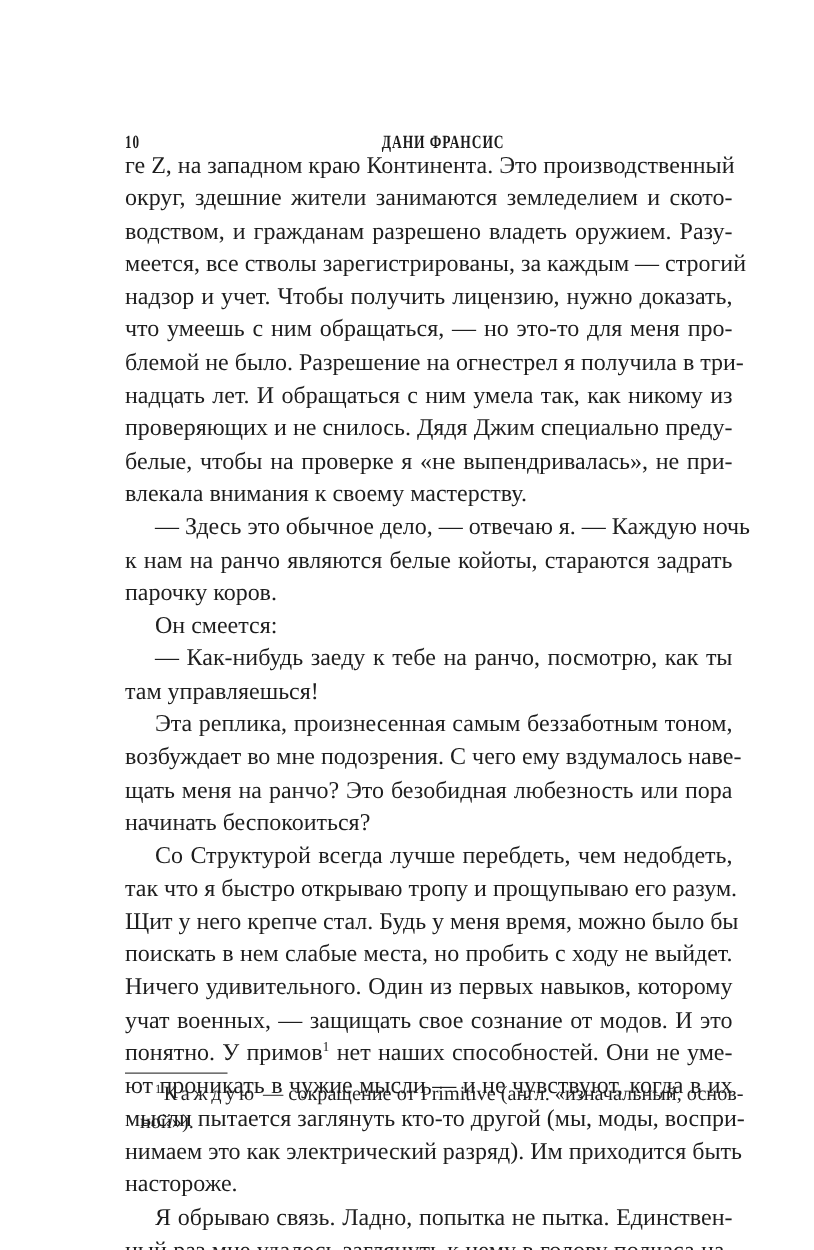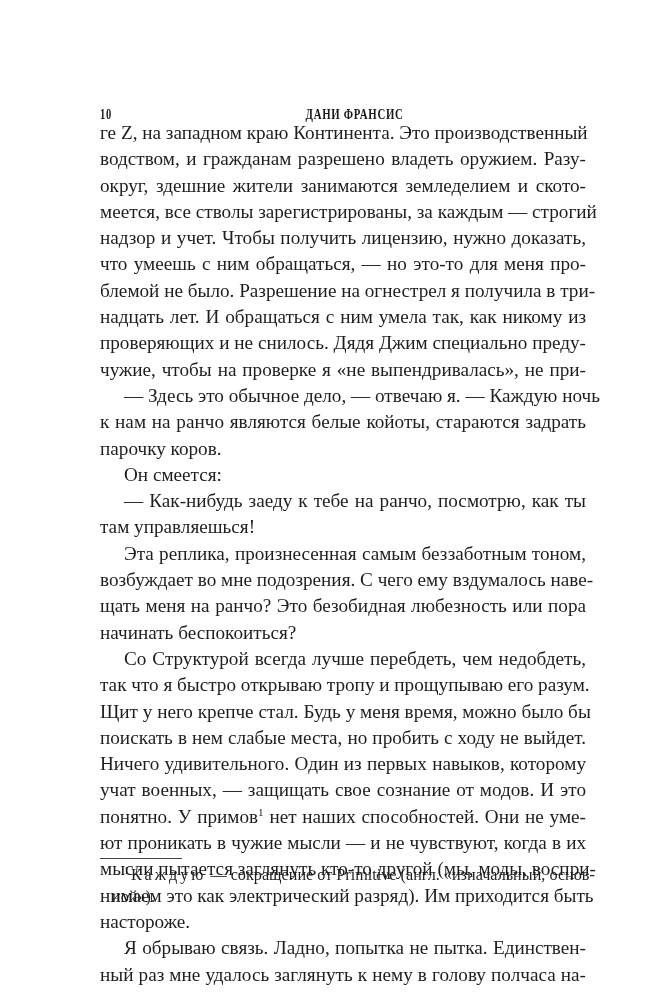--- a/index.html
+++ b/index.html
@@ -111,29 +111,30 @@
 
 <div class="page">
 
   <div class="running-head">
     <span class="folio">10</span>
     <div class="author">ДАНИ ФРАНСИС</div>
   </div>
 
   <div class="body-text">
     <span class="line">ге Z, на западном краю Континента. Это производственный</span>
+    <span class="line">округ, здешние жители занимаются земледелием и ското-</span>
     <span class="line">водством, и гражданам разрешено владеть оружием. Разу-</span>
-    <span class="line">округ, здешние жители занимаются земледелием и ското-</span>
     <span class="line">меется, все стволы зарегистрированы, за каждым — строгий</span>
     <span class="line">надзор и учет. Чтобы получить лицензию, нужно доказать,</span>
     <span class="line">что умеешь с ним обращаться, — но это-то для меня про-</span>
     <span class="line">блемой не было. Разрешение на огнестрел я получила в три-</span>
     <span class="line">надцать лет. И обращаться с ним умела так, как никому из</span>
     <span class="line">проверяющих и не снилось. Дядя Джим специально преду-</span>
-    <span class="line">чужие, чтобы на проверке я «не выпендривалась», не при-</span>
+    <span class="line">белые, чтобы на проверке я «не выпендривалась», не при-</span>
+    <span class="line last">влекала внимания к своему мастерству.</span>
     <span class="line indent">— Здесь это обычное дело, — отвечаю я. — Каждую ночь</span>
     <span class="line">к нам на ранчо являются белые койоты, стараются задрать</span>
     <span class="line last">парочку коров.</span>
     <span class="line indent last">Он смеется:</span>
     <span class="line indent">— Как-нибудь заеду к тебе на ранчо, посмотрю, как ты</span>
     <span class="line last">там управляешься!</span>
     <span class="line indent">Эта реплика, произнесенная самым беззаботным тоном,</span>
     <span class="line">возбуждает во мне подозрения. С чего ему вздумалось наве-</span>
     <span class="line">щать меня на ранчо? Это безобидная любезность или пора</span>
     <span class="line last">начинать беспокоиться?</span>

